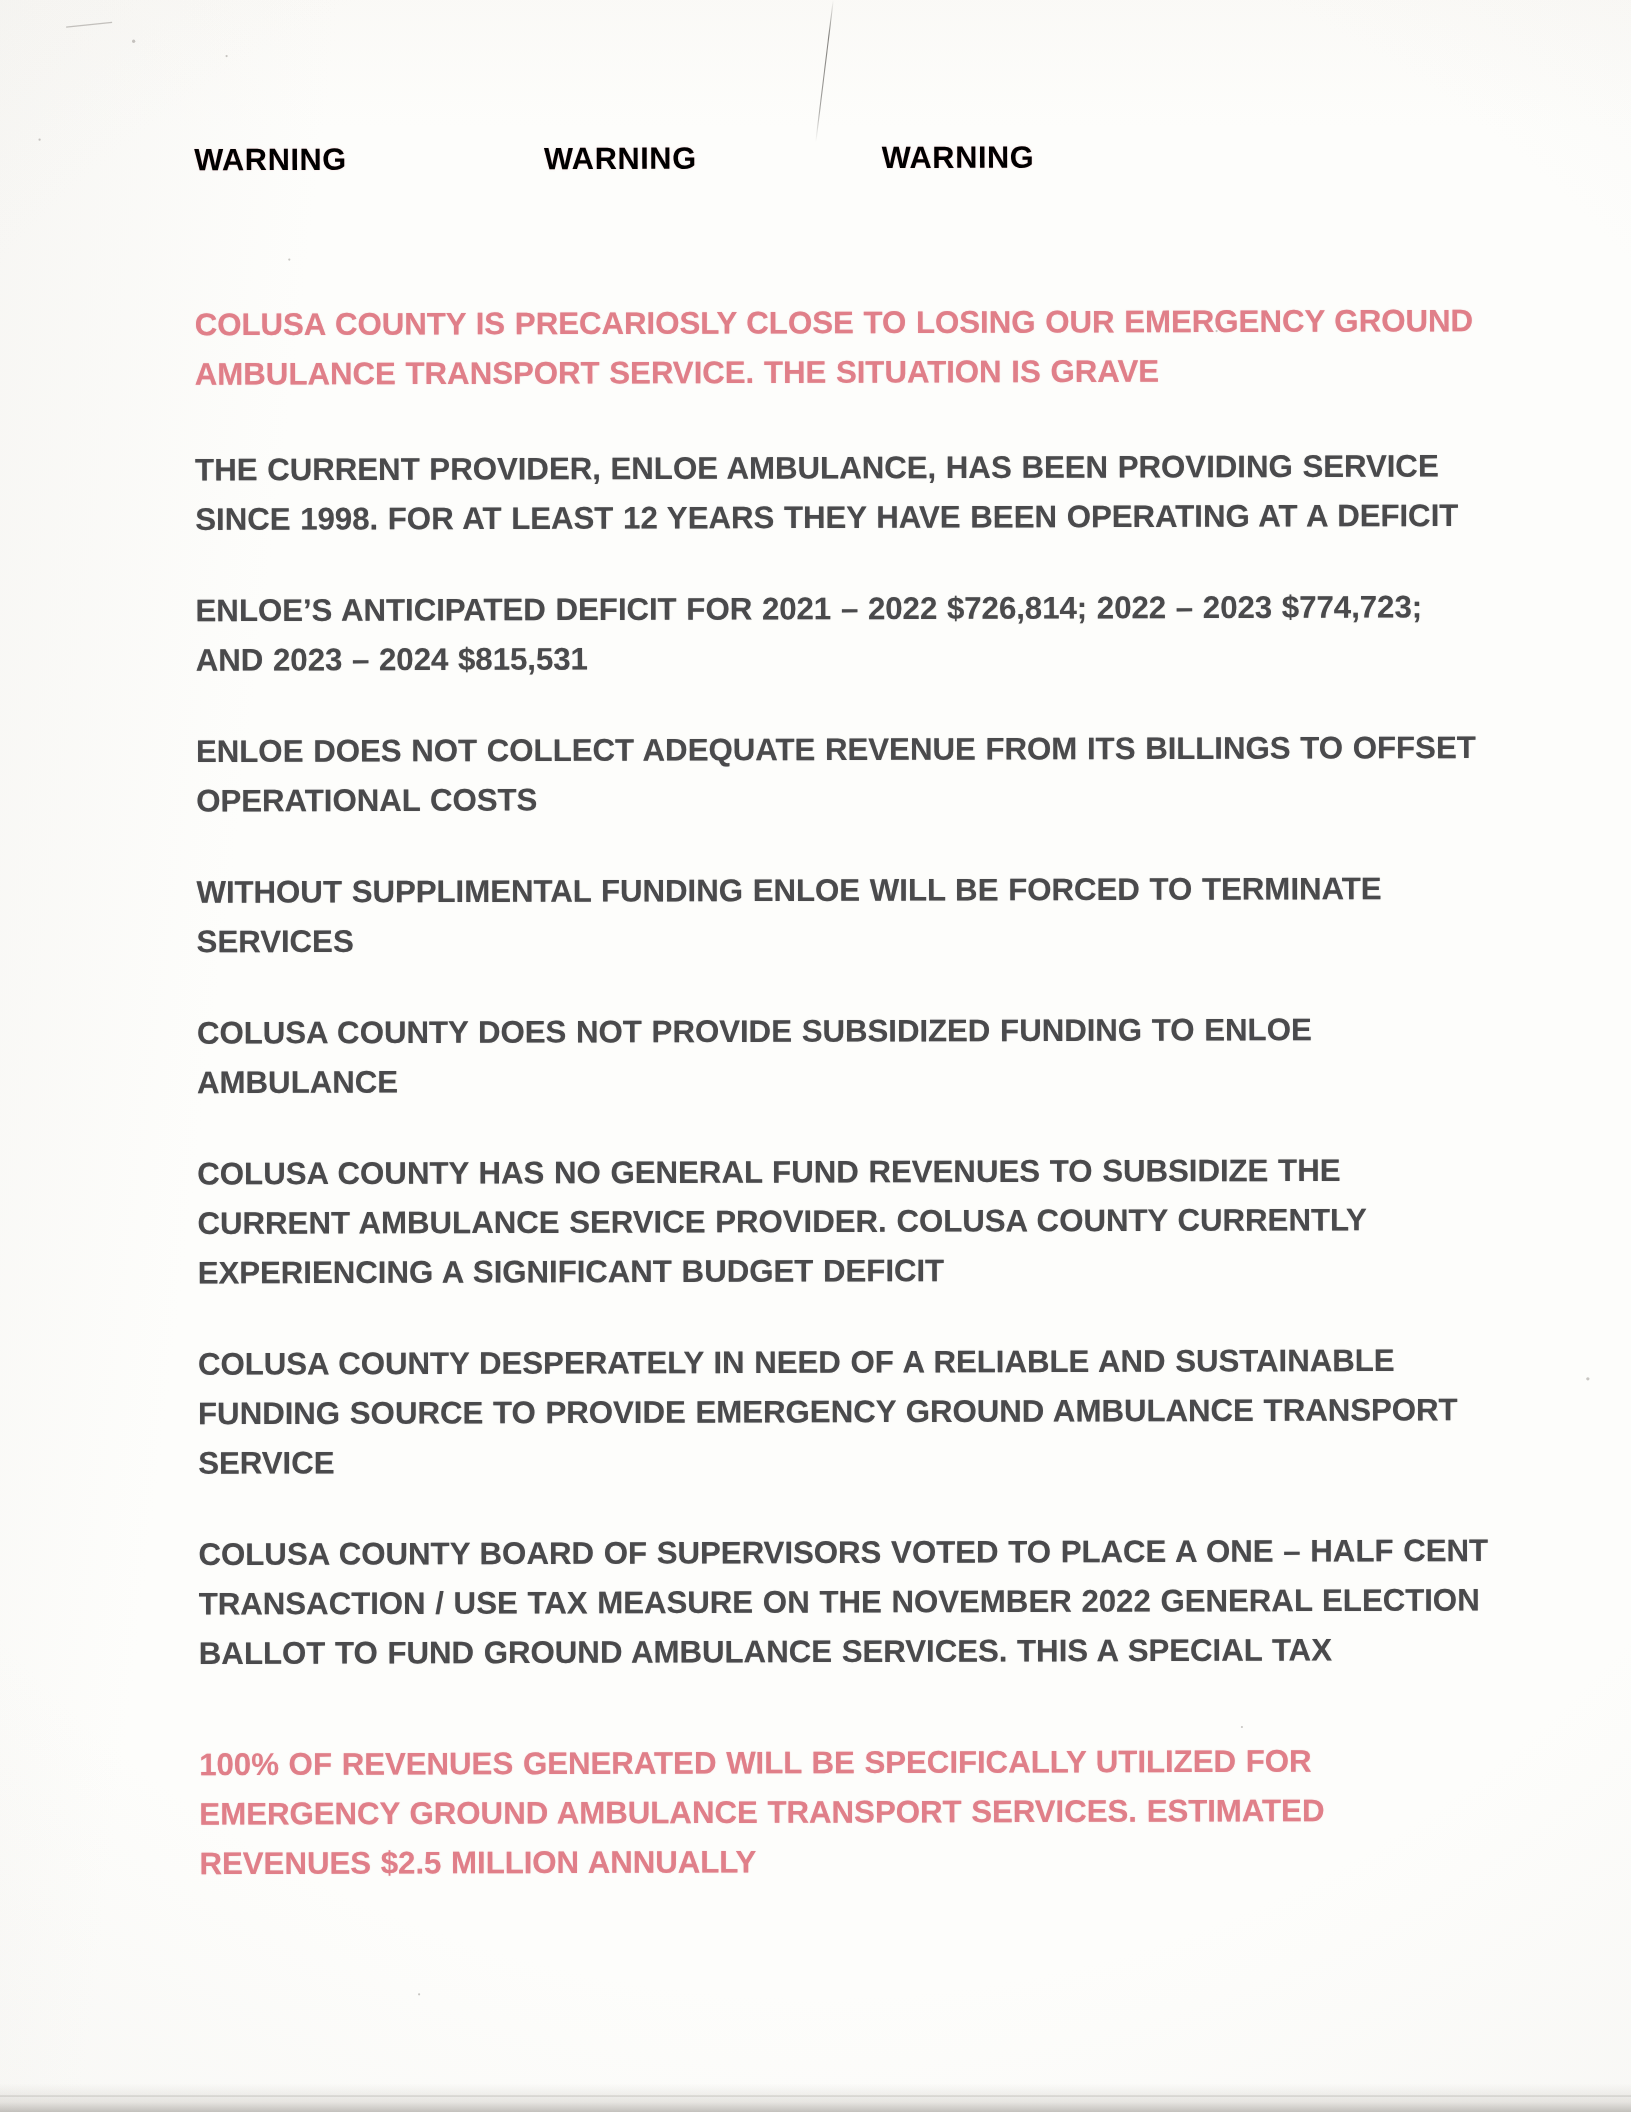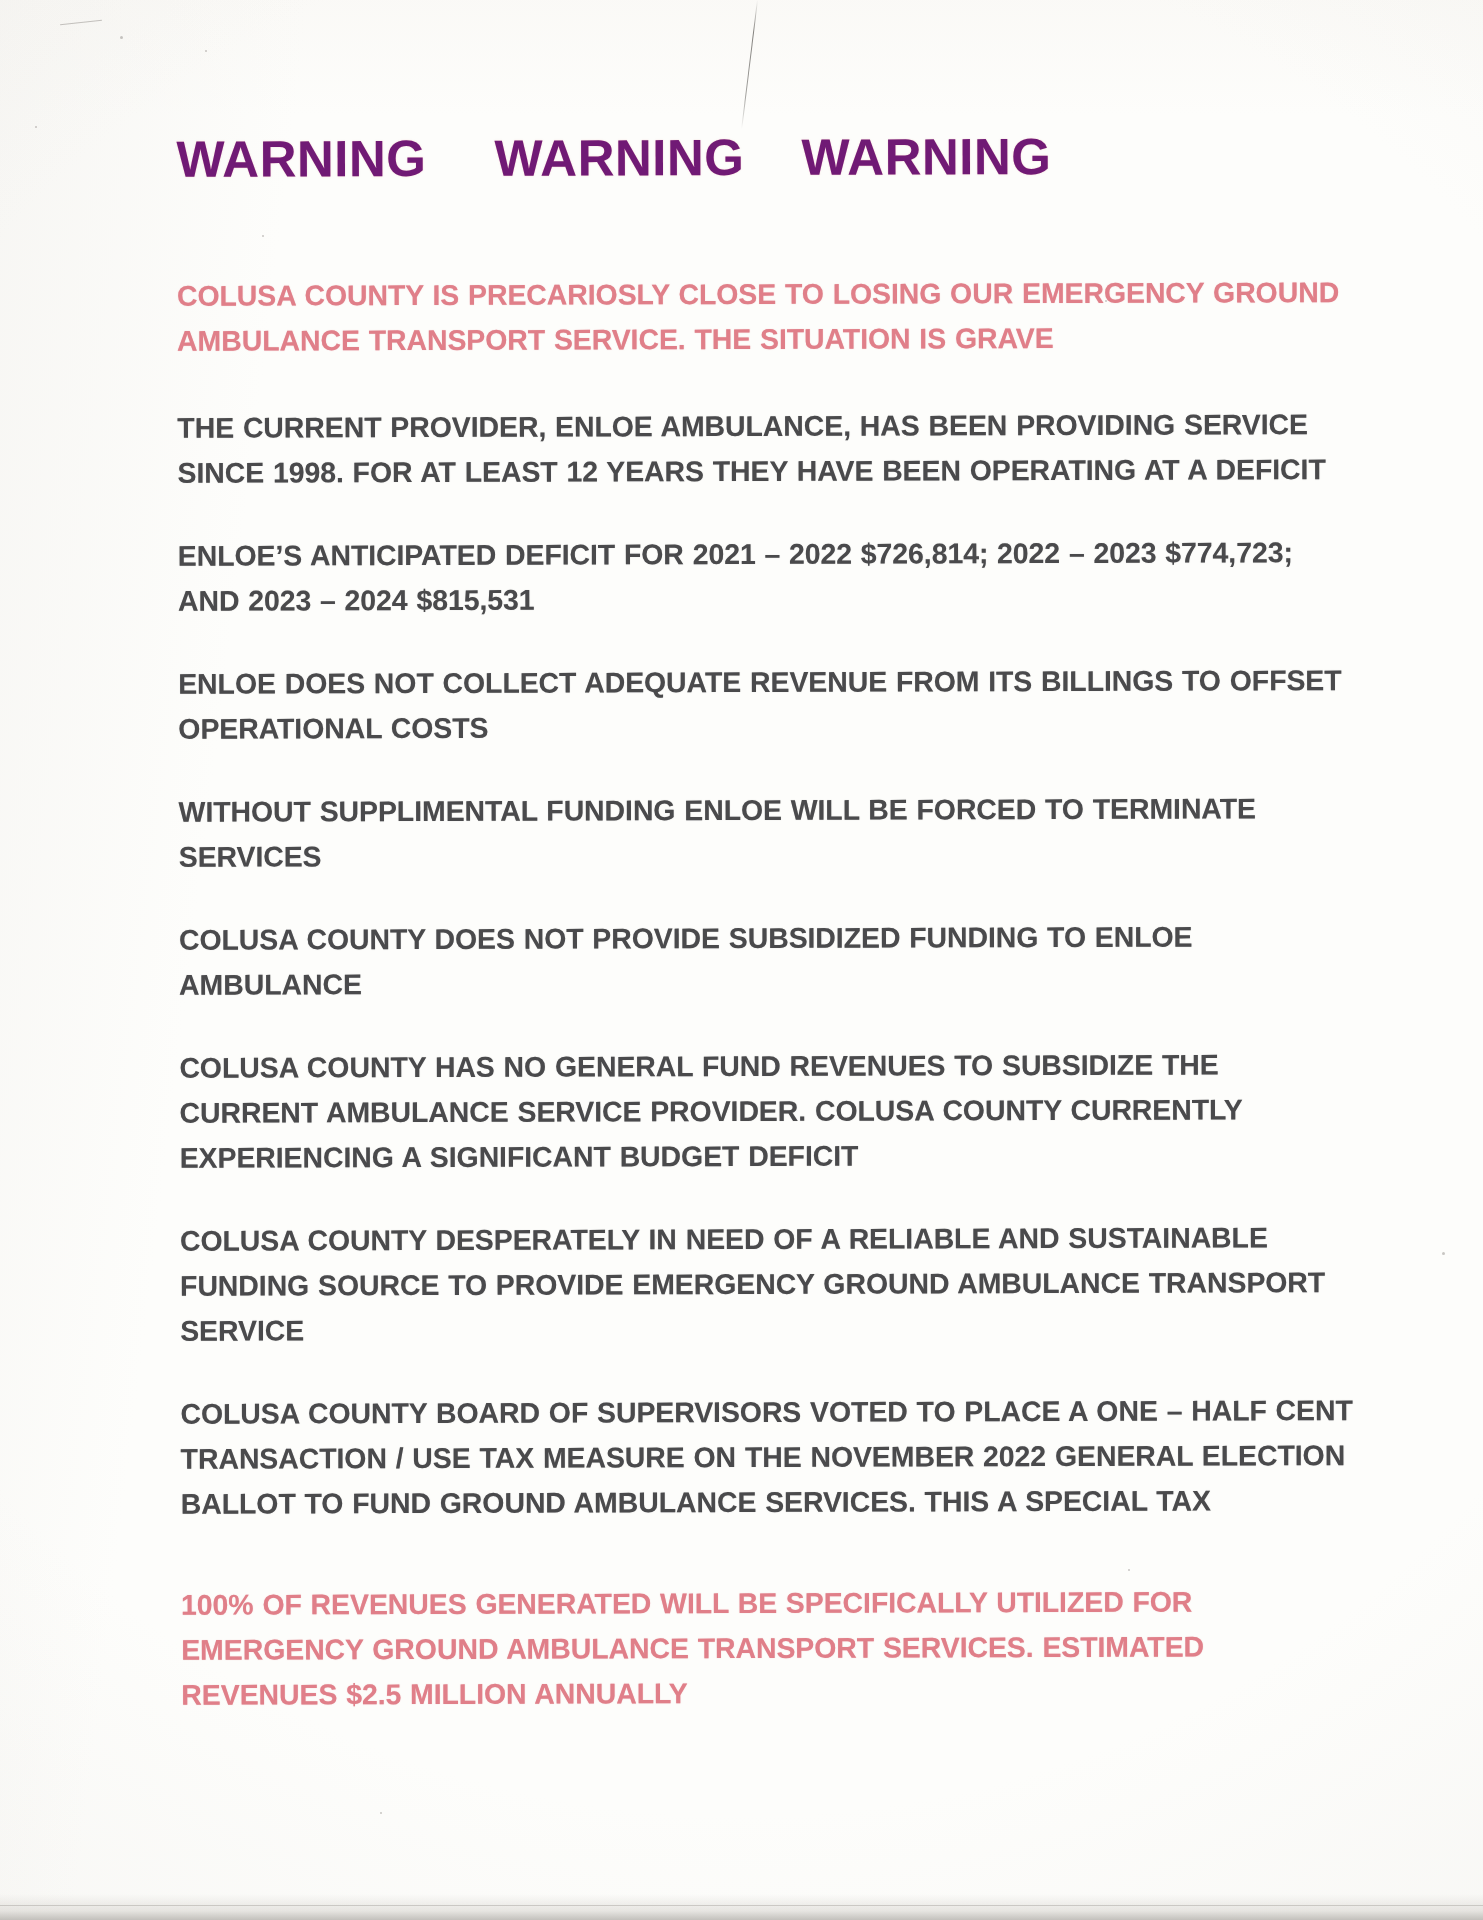--- a/index.html
+++ b/index.html
@@ -95,24 +95,24 @@
 
   .headline-row {
     position: absolute;
     left: 176px;
     top: 128px;
     width: 1120px;
     display: flex;
     gap: 0;
   }
   .headline-word {
-    font-size: 51px;
+    font-size: 28px;
     font-weight: 700;
     letter-spacing: 0.5px;
-    color: #701a75;
+    color: #000000;
     font-stretch: condensed;
     text-shadow: 0 0 1.2px rgba(226,128,138,0.55);
     white-space: nowrap;
   }
   .headline-word.w1 { width: 318px; }
   .headline-word.w2 { width: 307px; }
   .headline-word.w3 { width: 300px; }
 
   .body-block {
     position: absolute;

